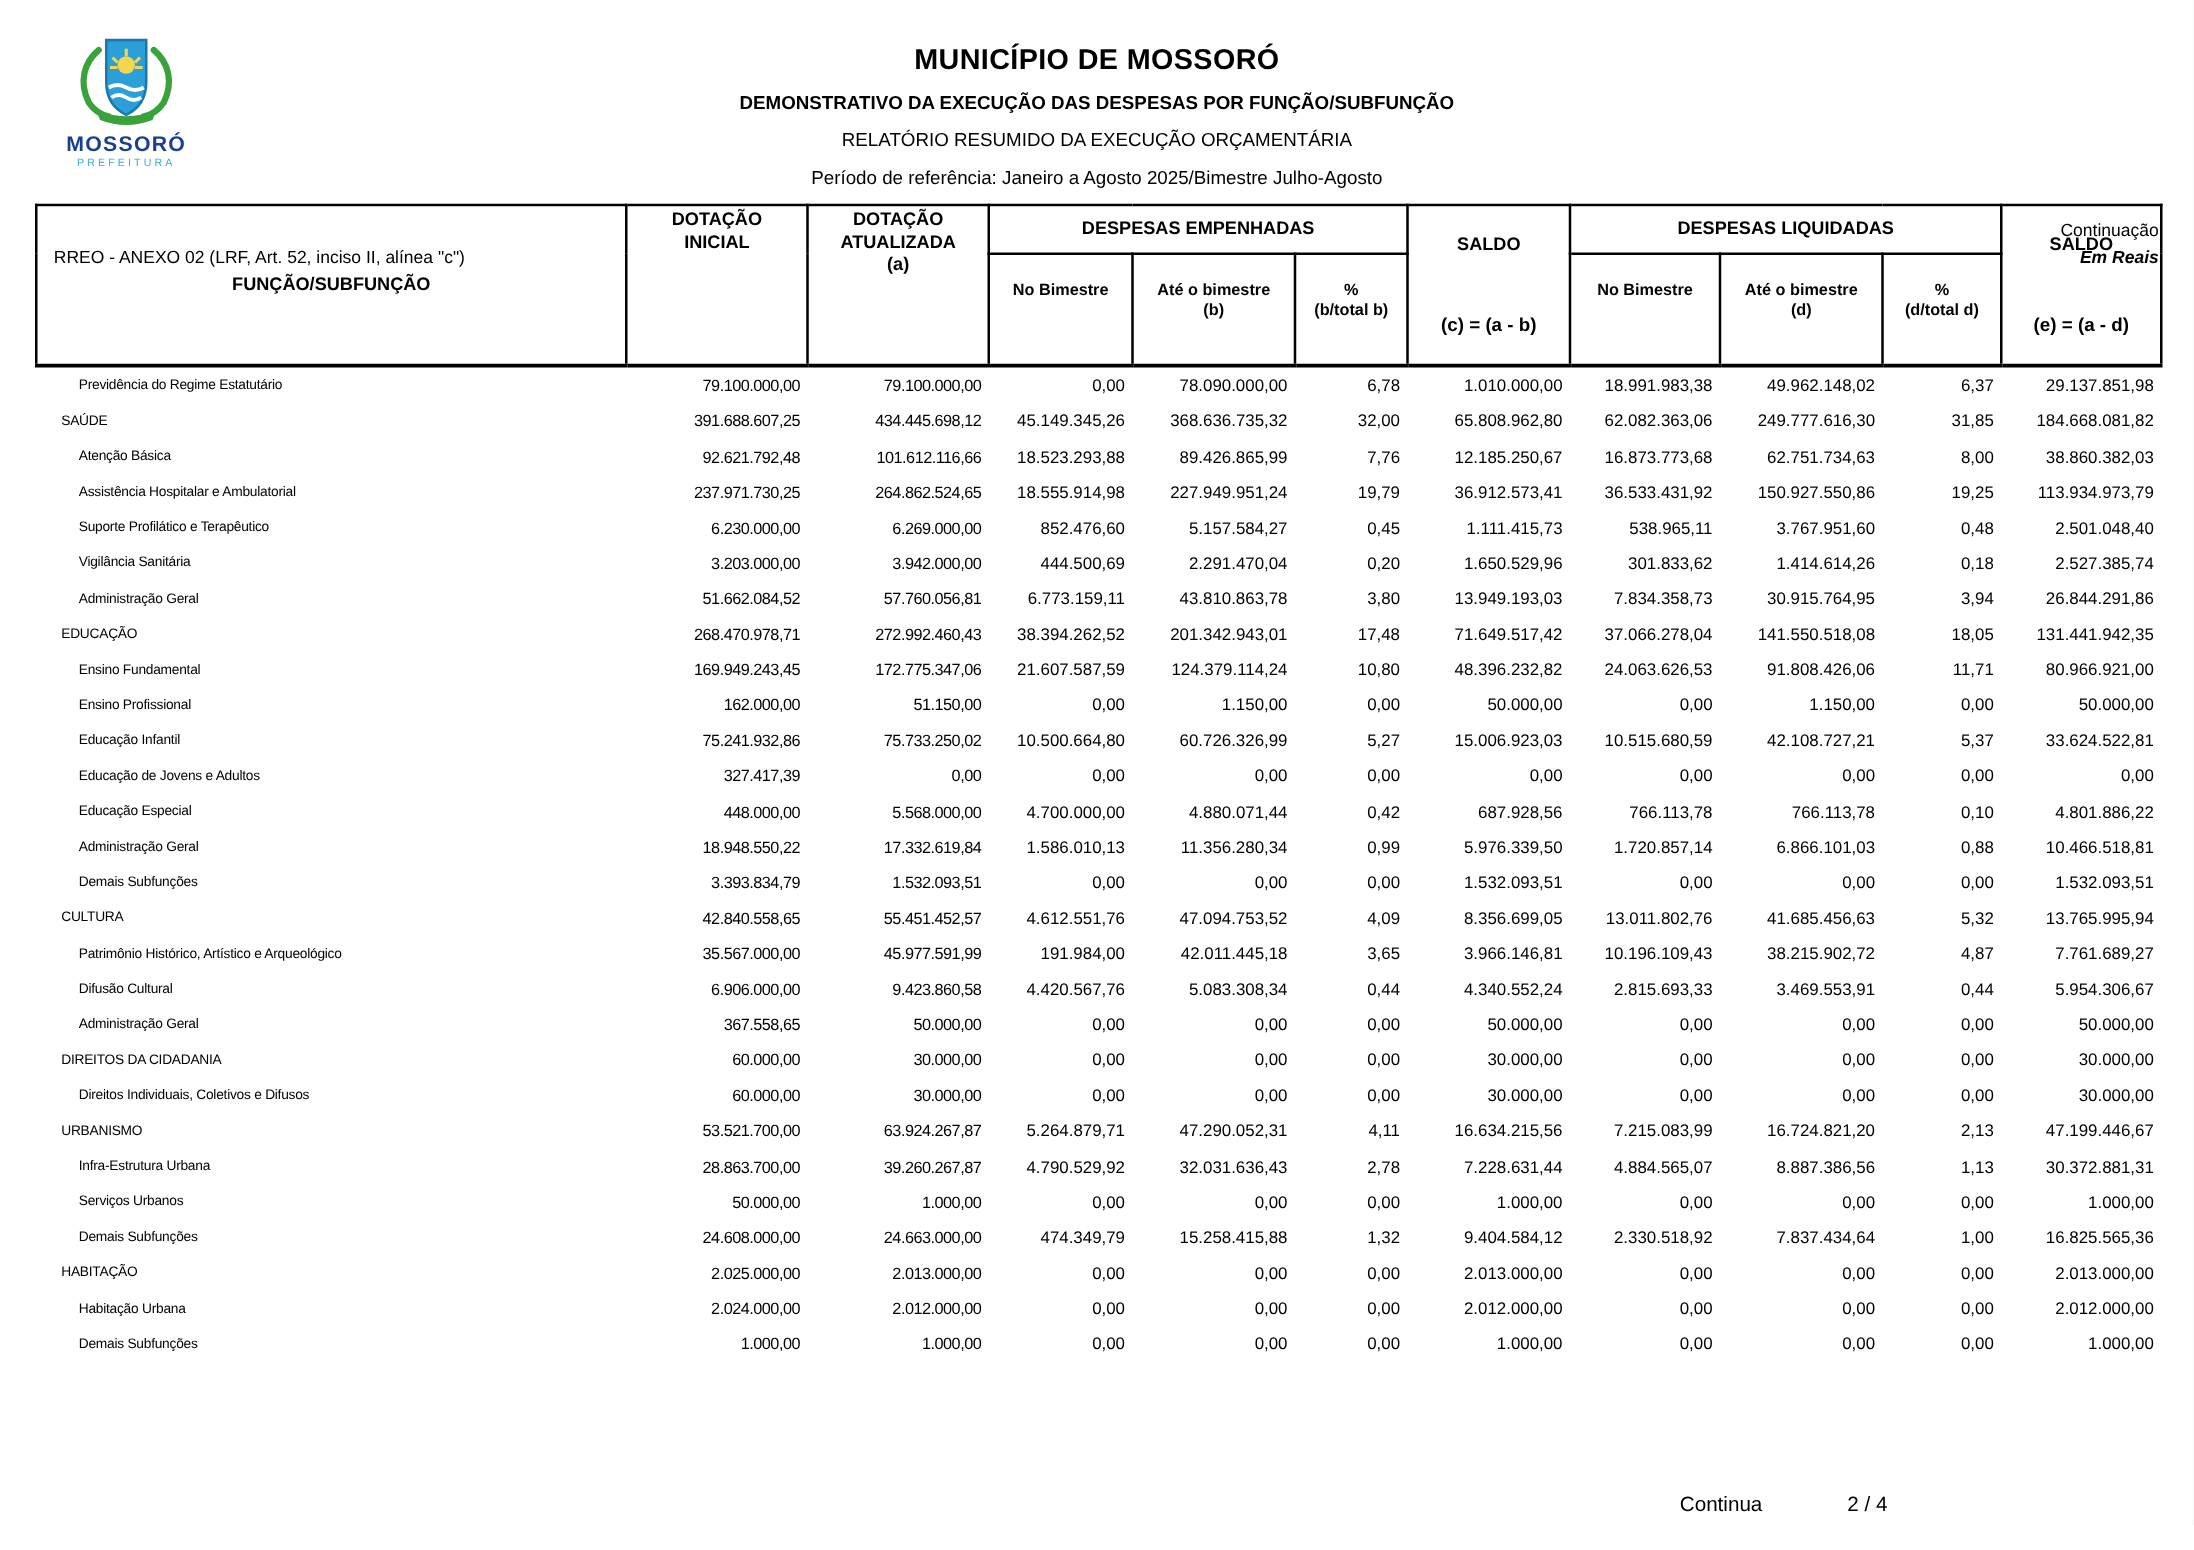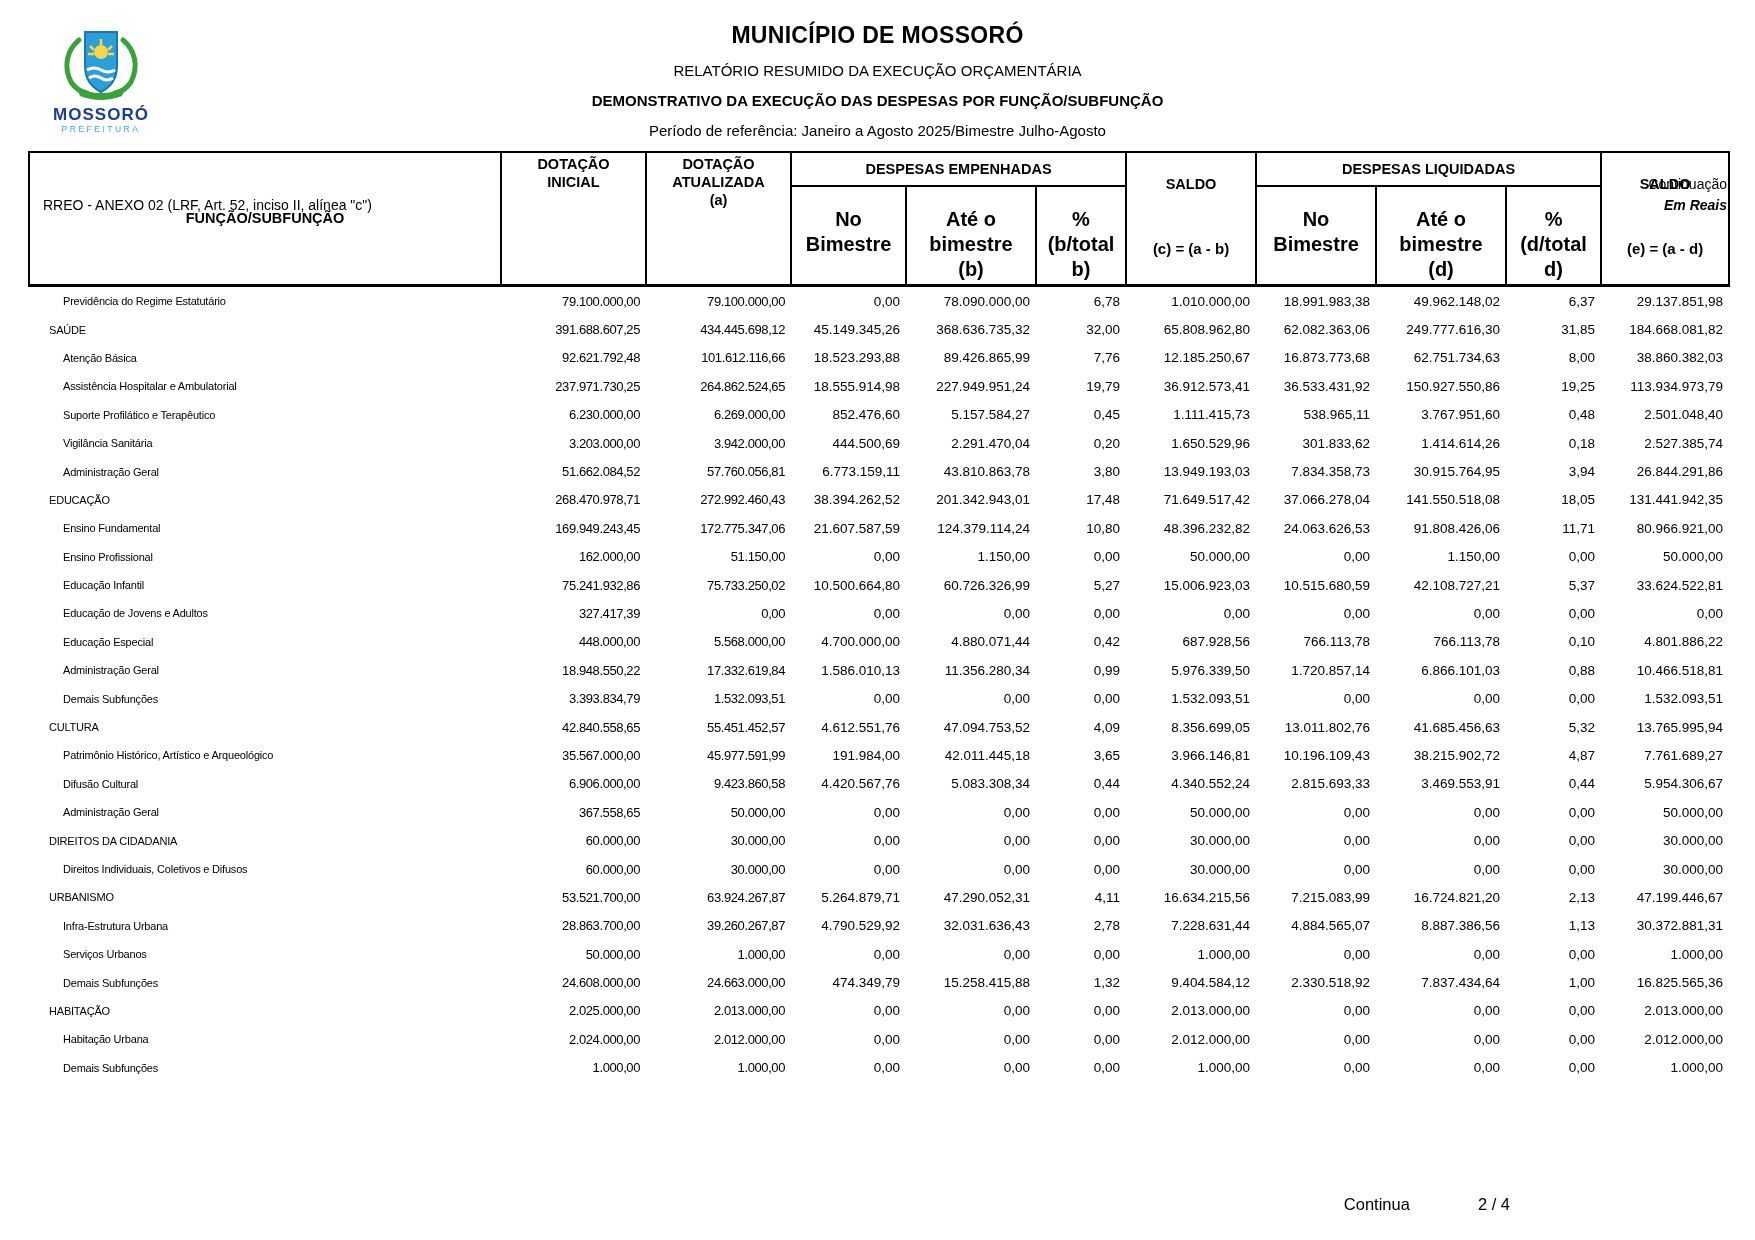--- a/index.html
+++ b/index.html
@@ -6,21 +6,21 @@
   .page {
     position:relative; width:1755px; height:1240px; margin:0 auto;
     background:#ffffff; color:#000;
     font-family:"Liberation Sans","DejaVu Sans",sans-serif;
     overflow:hidden;
   }
   
   .logo { position:absolute; left:36px; top:26px; width:130px; text-align:center; line-height:1; }
   .logo-name { font-weight:bold; font-size:17px; letter-spacing:1px; color:#1b3f8f; margin-top:3px; }
   .logo-sub  { font-size:8.5px; letter-spacing:2.5px; color:#36a9e1; margin-top:2px; }
-  .titles { text-align:center; padding-top:22px; }
+  .titles { text-align:center; padding-top:34px; }
   .t-muni { font-size:23px; font-weight:bold; letter-spacing:.3px; }
   .t-line { font-size:15px; margin-top:13px; }
   .t-bold { font-weight:bold; }
   .meta { position:absolute; left:43px; right:28px; top:176px; font-size:14px; }
   .meta .row1 { text-align:right; }
   .meta .row2 { display:flex; justify-content:space-between; margin-top:5px; }
   .meta .em-reais { font-weight:bold;font-style:italic; }
   
   table.rpt {
     border-collapse:collapse; table-layout:fixed;
@@ -29,21 +29,21 @@
   table.rpt thead th {
     border:2px solid #000; background:#fff;
     font-size:14.5px; font-weight:bold; text-align:center;
     white-space:pre-line; padding:2px 3px; line-height:1.25;
   }
   th.grp { height:28px; font-size:15px; }
   th.v-top { vertical-align:top; padding-top:4px; }
   th.v-mid { vertical-align:middle; }
   .saldo-label { display:block; margin-top:2px; }
   .saldo-formula { display:block; margin-top:29px; font-size:15px; }
-  thead tr.sub-row th { height:54px; vertical-align:top; padding-top:20px; font-size:20px; }
+  thead tr.sub-row th { height:54px; vertical-align:top; padding-top:20px; font-size:13px; }
   tbody td { border:none; height:28.4px; padding:0 6px; vertical-align:middle; }
   tbody tr:first-child td { border-top:3px solid #000; }
   td.c-label { font-size:11px; letter-spacing:-.2px; padding-left:20px;
                white-space:nowrap; overflow:hidden; }
   td.c-label.sub { padding-left:34px; }
   td.c-num { text-align:right; font-size:13.5px; white-space:nowrap; }
   td.c-num.cond { font-size:13px; letter-spacing:-.4px; }
   
   .footer { position:absolute; bottom:26px; right:245px; display:flex; gap:68px; font-size:16.5px; }
 </style>
@@ -67,22 +67,22 @@
       <path d="M40 52 q6 -4 12 0 q6 4 12 0" fill="none" stroke="#ffffff" stroke-width="3"></path>
 
       <path d="M28 62 q24 10 48 0 l-3 8 q-21 8 -42 0 Z" fill="#3aa23a"></path>
     </svg>
     <div class="logo-name">MOSSORÓ</div>
     <div class="logo-sub">PREFEITURA</div>
   </div>
 
   <div class="titles">
     <div class="t-muni">MUNICÍPIO DE MOSSORÓ</div>
+    <div class="t-line t-bold">DEMONSTRATIVO DA EXECUÇÃO DAS DESPESAS POR FUNÇÃO/SUBFUNÇÃO</div>
     <div class="t-line">RELATÓRIO RESUMIDO DA EXECUÇÃO ORÇAMENTÁRIA</div>
-    <div class="t-line t-bold">DEMONSTRATIVO DA EXECUÇÃO DAS DESPESAS POR FUNÇÃO/SUBFUNÇÃO</div>
     <div class="t-line">Período de referência: Janeiro a Agosto 2025/Bimestre Julho-Agosto</div>
   </div>
 
   <div class="meta">
     <div class="row1">Continuação</div>
     <div class="row2">
       <span>RREO - ANEXO 02 (LRF, Art. 52, inciso II, alínea "c")</span>
       <span class="em-reais">Em Reais</span>
     </div>
   </div>

